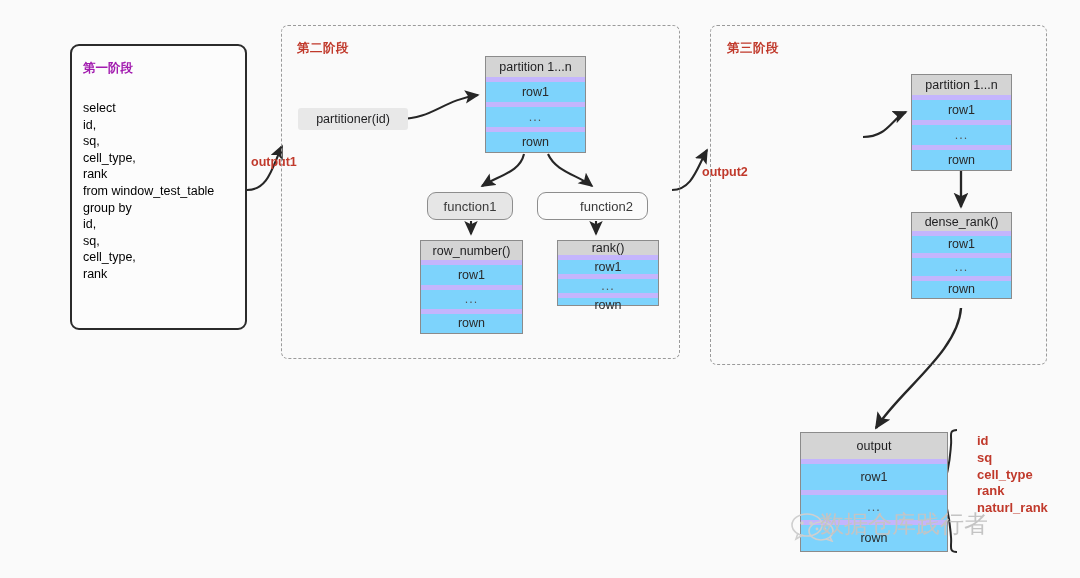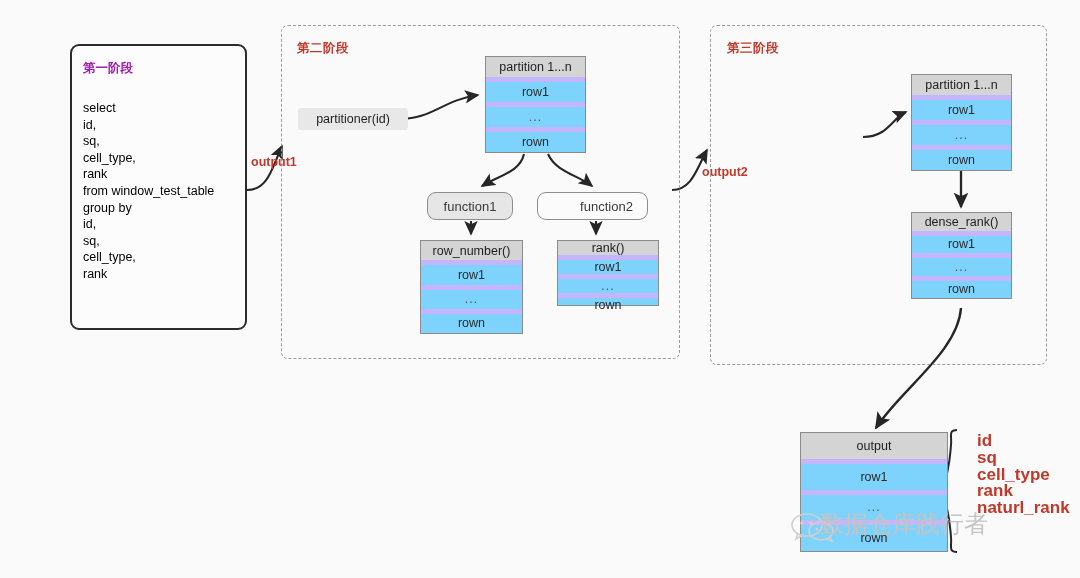--- a/index.html
+++ b/index.html
@@ -96,21 +96,21 @@
   
   .red-label{
     position:absolute;
     color:#c0392b;font-weight:bold;font-size:12.5px;
     white-space:nowrap;
   }
 
   
   .field-list{
     position:absolute;left:977px;top:433px;
-    color:#c0392b;font-weight:bold;font-size:17px;
+    color:#c0392b;font-weight:bold;font-size:13px;
     line-height:16.8px;
   }
   .field-list div{white-space:nowrap;}
 
   
   .wm{
     position:absolute;
     color:#b9b9b9;
     white-space:nowrap;
     pointer-events:none;

